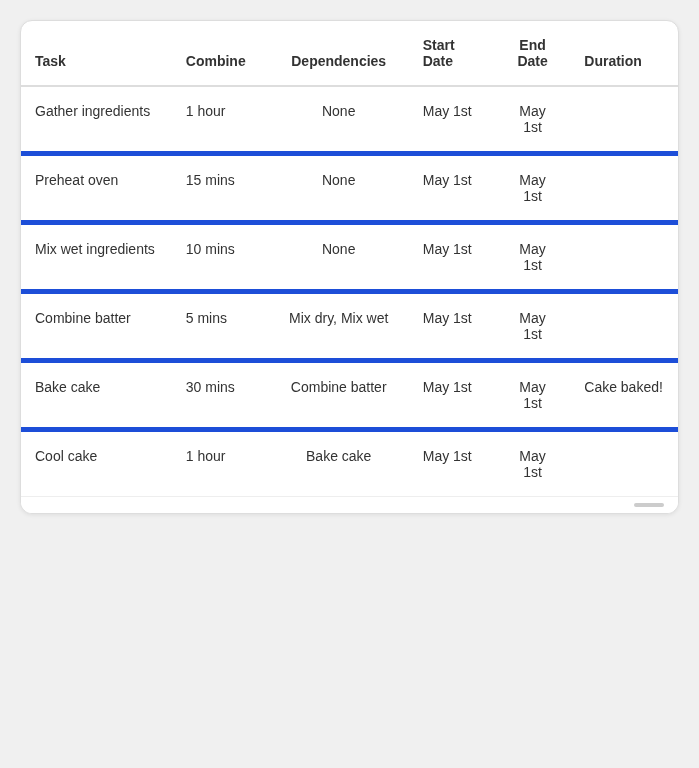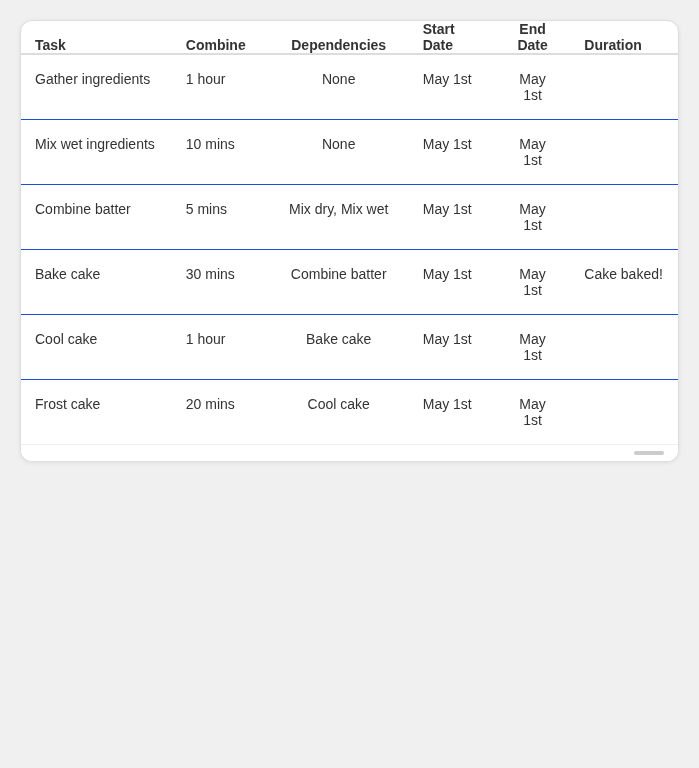--- a/index.html
+++ b/index.html
@@ -31,37 +31,37 @@
     table {
       width: 100%;
       border-collapse: collapse;
     }
 
     thead tr {
       border-bottom: 2px solid #ddd;
     }
 
     th {
-      padding: 0 14px;
+      padding: 16px 14px;
       text-align: left;
       font-weight: 600;
       color: #333;
       font-size: 14px;
       vertical-align: bottom;
     }
 
     td {
       padding: 16px 14px;
       vertical-align: top;
       color: #333;
       font-size: 14px;
     }
 
     tbody tr {
-      border-bottom: 1px solid #1d4ed8;
+      border-bottom: 5px solid #1d4ed8;
     }
 
     tbody tr:last-child {
       border-bottom: none;
     }
 
     .col-task { width: 140px; }
     .col-duration { width: 90px; }
     .col-dependencies { width: 130px; text-align: center; }
     .col-startdate { width: 80px; }
@@ -101,20 +101,28 @@
     <tbody id="table-body">
     <tr>
           <td class="col-task">Gather ingredients</td>
           <td class="col-duration">1 hour</td>
           <td class="col-dependencies">None</td>
           <td class="col-startdate">May 1st</td>
           <td class="col-enddate">May 1st</td>
           <td class="col-milestone"></td>
         </tr>
         <tr>
+          <td class="col-task">Preheat oven</td>
+          <td class="col-duration">15 mins</td>
+          <td class="col-dependencies">None</td>
+          <td class="col-startdate">May 1st</td>
+          <td class="col-enddate">May 1st</td>
+          <td class="col-milestone"></td>
+        </tr>
+        <tr>
           <td class="col-task">Mix wet ingredients</td>
           <td class="col-duration">10 mins</td>
           <td class="col-dependencies">None</td>
           <td class="col-startdate">May 1st</td>
           <td class="col-enddate">May 1st</td>
           <td class="col-milestone"></td>
         </tr>
         <tr>
           <td class="col-task">Combine batter</td>
           <td class="col-duration">5 mins</td>
@@ -132,26 +140,18 @@
           <td class="col-milestone">Cake baked!</td>
         </tr>
         <tr>
           <td class="col-task">Cool cake</td>
           <td class="col-duration">1 hour</td>
           <td class="col-dependencies">Bake cake</td>
           <td class="col-startdate">May 1st</td>
           <td class="col-enddate">May 1st</td>
           <td class="col-milestone"></td>
         </tr>
-        <tr>
-          <td class="col-task">Frost cake</td>
-          <td class="col-duration">20 mins</td>
-          <td class="col-dependencies">Cool cake</td>
-          <td class="col-startdate">May 1st</td>
-          <td class="col-enddate">May 1st</td>
-          <td class="col-milestone"></td>
-        </tr>
       </tbody>
   </table>
   <div class="scrollbar-indicator">
     <div class="scrollbar-thumb"></div>
   </div>
 </div>
 
 </body></html>

